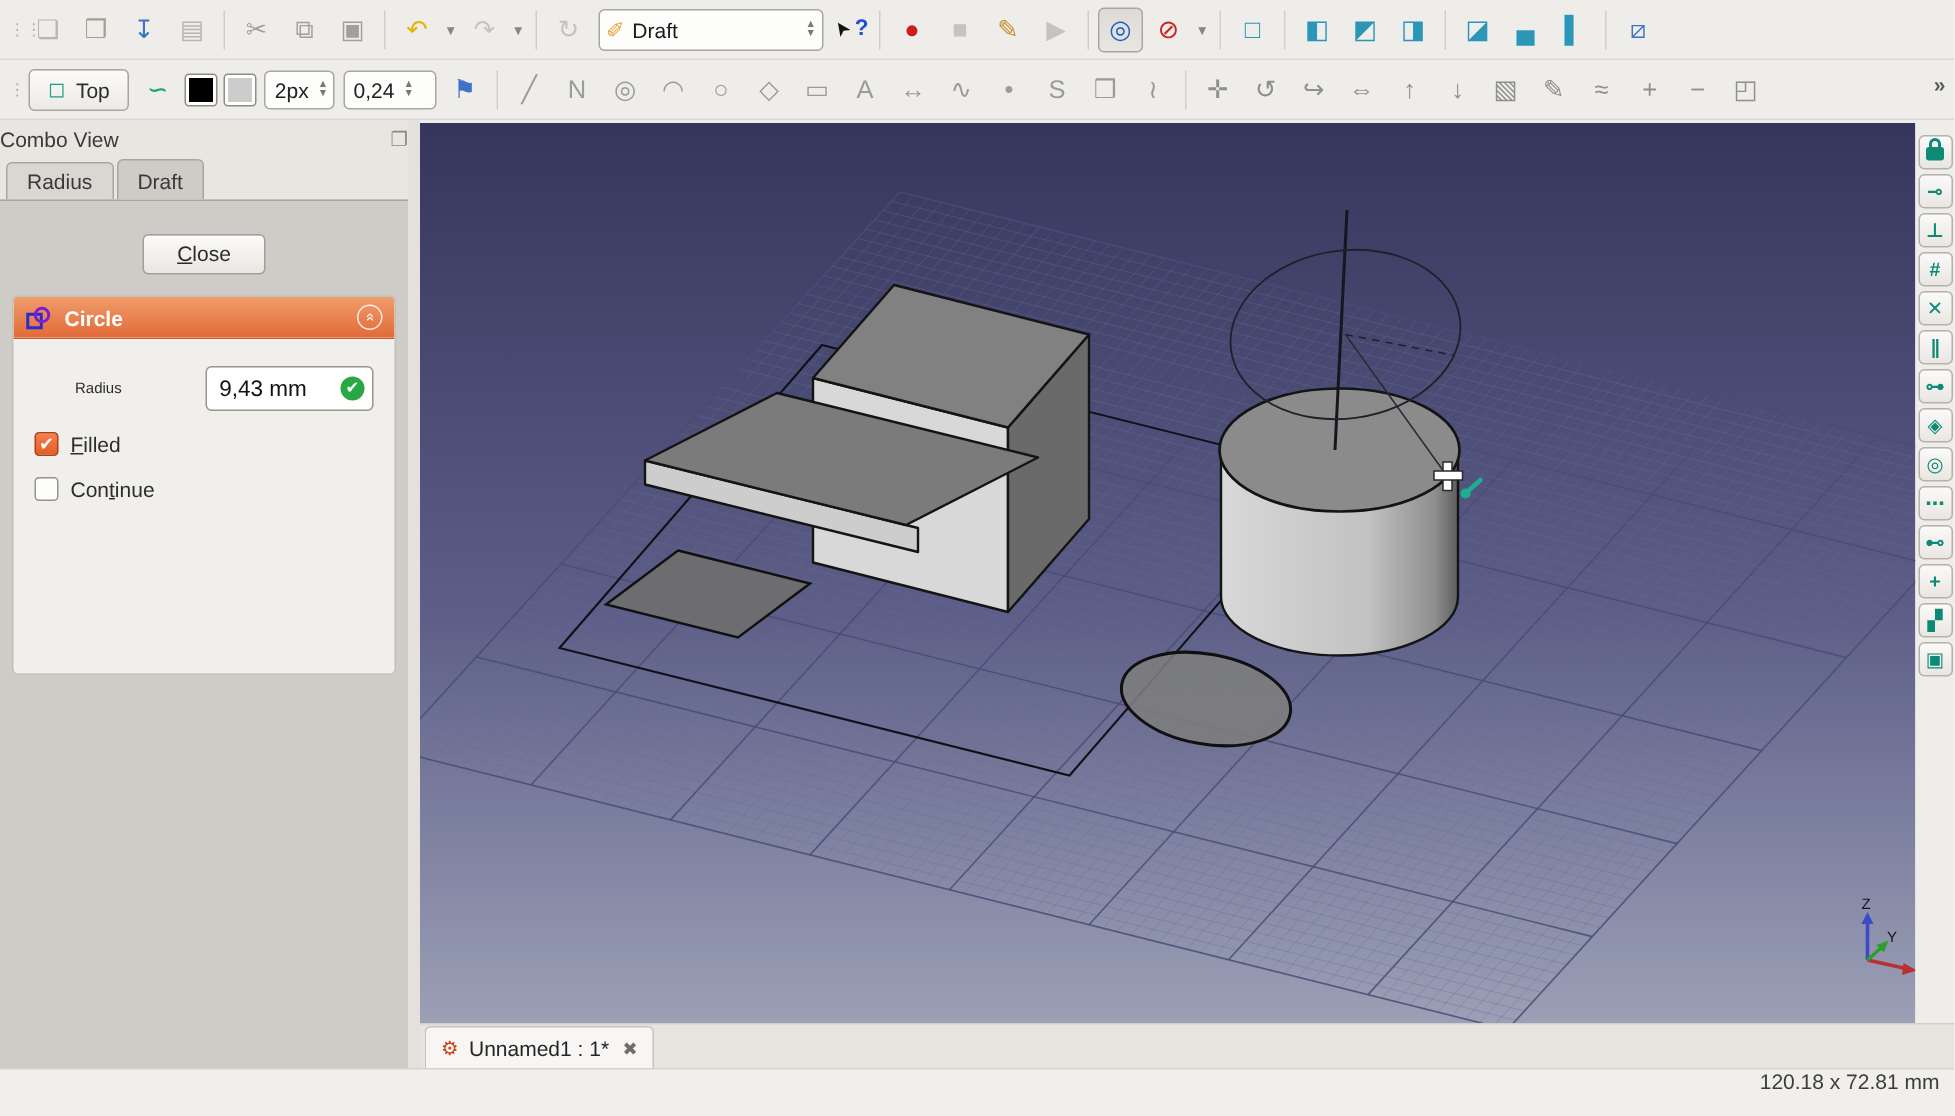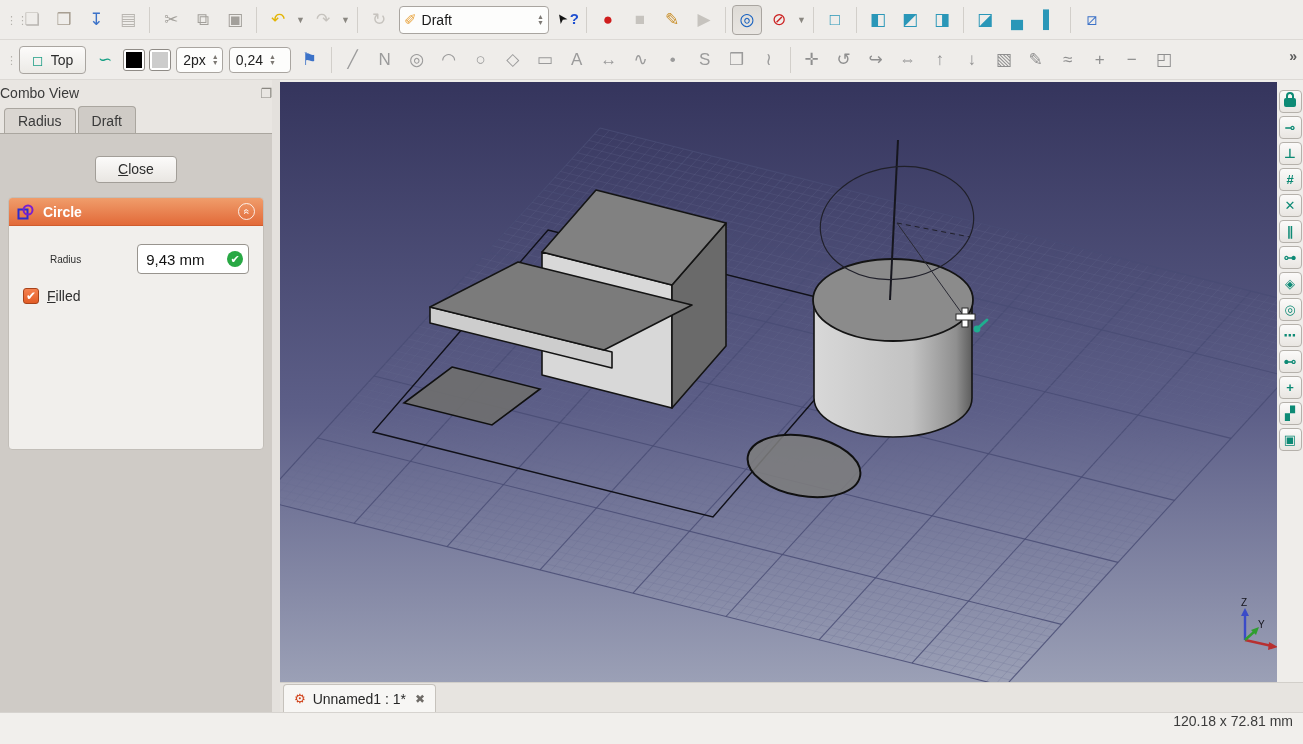--- a/index.html
+++ b/index.html
@@ -232,20 +232,24 @@
         <div class="task-row radius-row">
           <span class="radius-label">Radius</span>
           <span class="radius-field">
             <input value="9,43 mm" style="">
             <span class="valid-badge">✔</span>
           </span>
         </div>
         <div class="task-row check-row">
           <span class="checkbox checked">✔</span>
           <span><u>F</u>illed</span>
+        </div>
+        <div class="task-row check-row">
+          <span class="checkbox unchecked"></span>
+          <span>Con<u>t</u>inue</span>
         </div>
       </div>
     </div>
   </div>
 
   <div class="splitter"></div>
 
   <div class="viewport">
     <svg width="997" height="600" viewBox="0 0 997 600">
       <defs>

